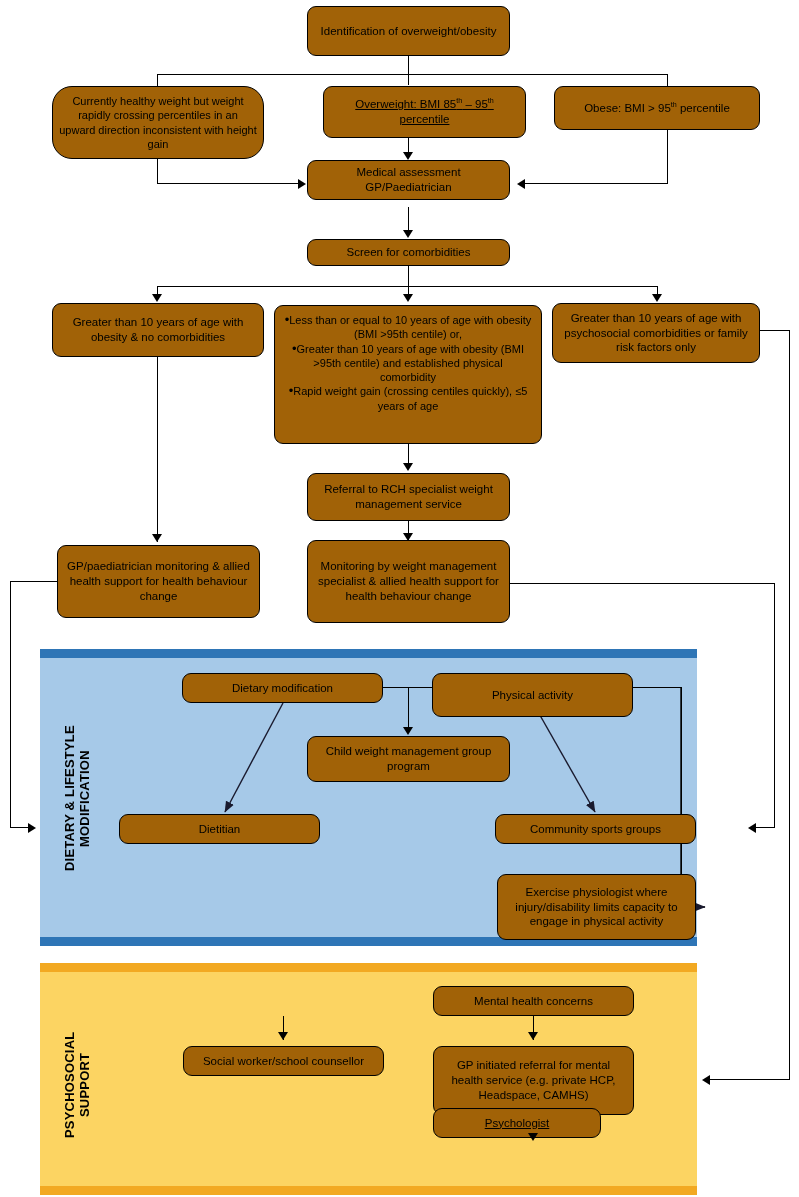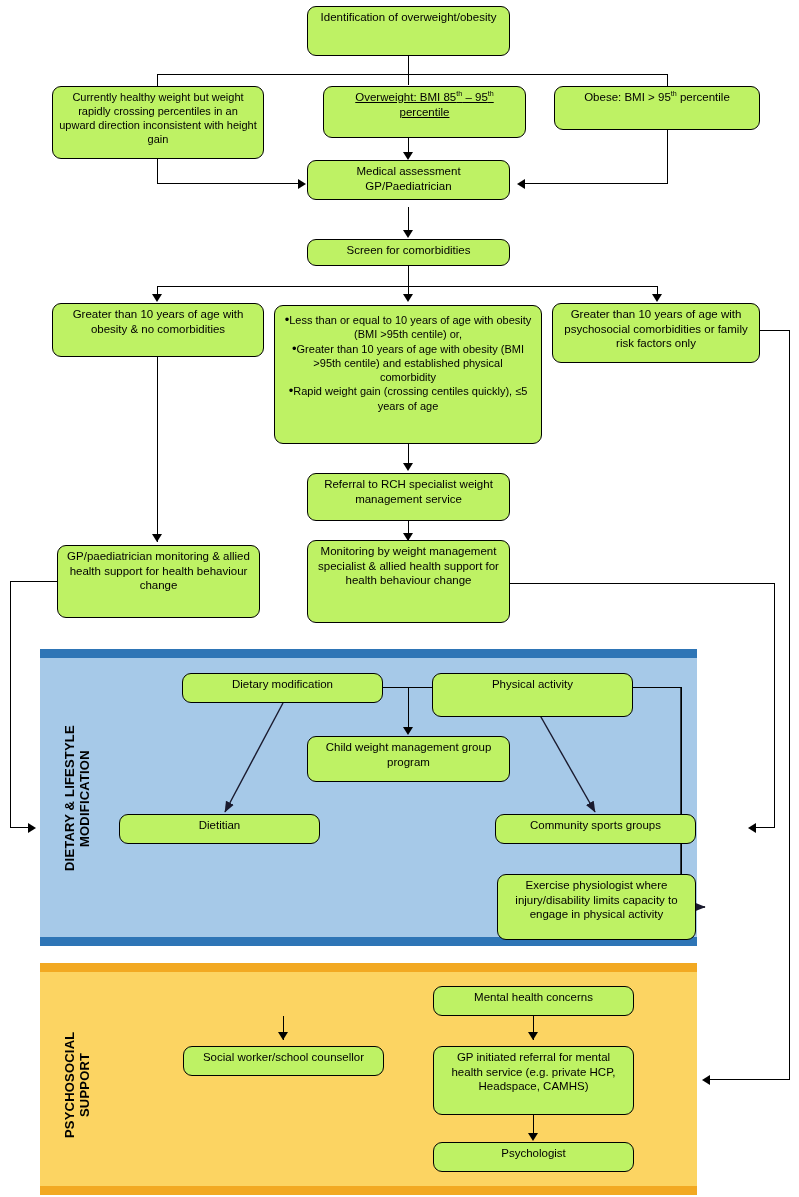--- a/index.html
+++ b/index.html
@@ -14,34 +14,34 @@
     position: relative;
     width: 799px;
     height: 1197px;
     background: #ffffff;
     overflow: hidden;
   }
   
   .node {
     position: absolute;
     box-sizing: border-box;
-    background: #bef264;
+    background: #a16207;
     border: 1.2px solid #000000;
     border-radius: 9px;
     display: flex;
-    align-items: flex-start;
+    align-items: center;
     justify-content: center;
     text-align: center;
     color: #000000;
     font-size: 11.5px;
     line-height: 1.28;
     padding: 3px 6px;
     z-index: 5;
   }
-  .node.small { font-size: 11px; }
+  .node.small { font-size: 11px; border-radius: 20px; }
   .node .txt { width: 100%; }
   .node sup {
     font-size: 0.62em;
     vertical-align: super;
     line-height: 0;
   }
   
   .node.bullets {
     display: block;
     padding: 7px 9px;
@@ -326,17 +326,17 @@
   </div>
 
   <div class="node" style="left:433px; top:986px; width:201px; height:30px;">
     <span class="txt">Mental health concerns</span>
   </div>
 
   <div class="node" style="left:433px; top:1046px; width:201px; height:69px;">
     <span class="txt">GP initiated referral for mental health service (e.g. private HCP, Headspace, CAMHS)</span>
   </div>
 
-  <div class="node" style="left:433px; top:1142px; width:201px; height:30px;">
+  <div class="node" style="left:433px; top:1108px; width:168px; height:30px;text-decoration:underline;">
     <span class="txt">Psychologist</span>
   </div>
 
 </div>
 
 </body></html>

